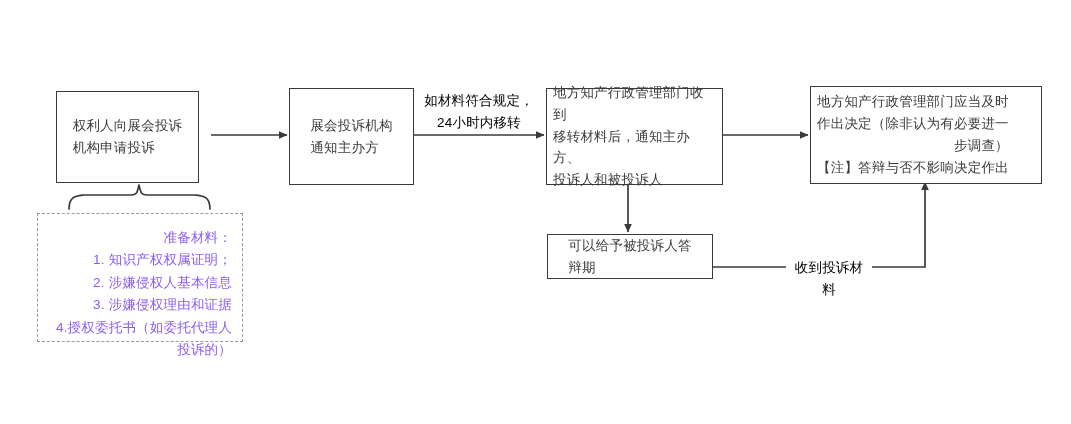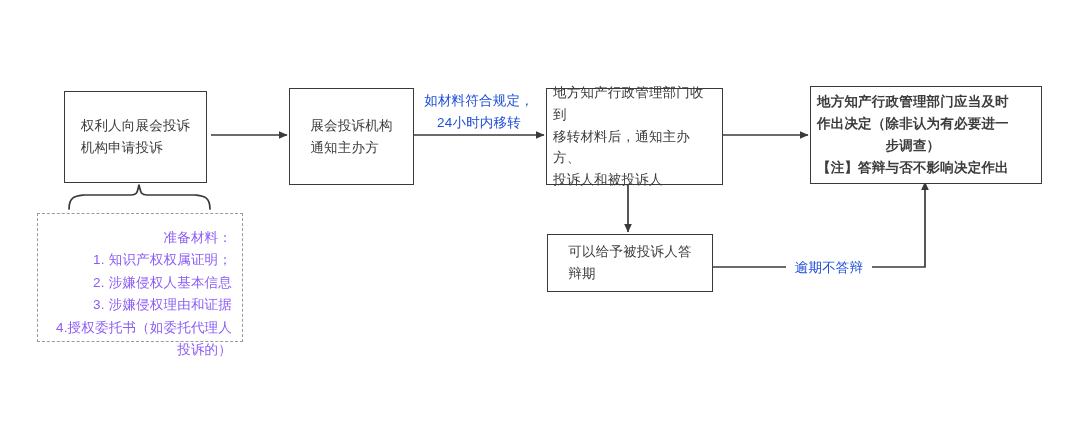--- a/index.html
+++ b/index.html
@@ -29,39 +29,38 @@
     justify-content: center;
     text-align: left;
     font-size: 13.5px;
     line-height: 1.62;
     letter-spacing: 0.2px;
     white-space: pre-line;
     padding: 2px 6px;
   }
   .node.left-align {
     justify-content: flex-start;
-    text-align: center;
-    font-weight: bold;
+    text-align: right;
   }
   .note-box {
     position: absolute;
     box-sizing: border-box;
     border: 1.6px dashed #9a9a9a;
     background: #ffffff;
     color: #8b5cf6;
     font-size: 13.5px;
     line-height: 1.66;
     letter-spacing: 0.2px;
     white-space: pre-line;
     padding: 13px 10px 10px 1px;
     text-align: right;
   }
   .edge-label {
     position: absolute;
-    color: #1d4ed8;
+    color: #000000;
     font-size: 13.5px;
     line-height: 1.6;
     letter-spacing: 0.2px;
     text-align: center;
     white-space: pre-line;
     background: transparent;
   }
   .edge-label.inline {
     background: #ffffff;
     padding: 0 3px;
@@ -99,43 +98,43 @@
 
     <path d="M69,209
              C69,196 76,196 84,195
              L131,195
              C137,195 137,193 139,185
              C141,193 141,195 147,195
              L195,195
              C203,196 210,196 210,209" fill="none" stroke="#3a3a3a" stroke-width="1.7" stroke-linecap="round" stroke-linejoin="round"></path>
   </svg>
 
-  <div class="node" style="left:64px; top:91px; width:143px; height:92px;">权利人向展会投诉
+  <div class="node" style="left:56px; top:91px; width:143px; height:92px;">权利人向展会投诉
 机构申请投诉</div>
 
   <div class="node" style="left:289px; top:88px; width:125px; height:97px;">展会投诉机构
 通知主办方</div>
 
   <div class="node" style="left:546px; top:88px; width:177px; height:97px;">地方知产行政管理部门收到
 移转材料后，通知主办方、
 投诉人和被投诉人</div>
 
   <div class="node left-align" style="left:810px; top:86px; width:232px; height:98px;">地方知产行政管理部门应当及时
 作出决定（除非认为有必要进一
 步调查）
 【注】答辩与否不影响决定作出</div>
 
-  <div class="node" style="left:547px; top:234px; width:166px; height:58px;">可以给予被投诉人答
+  <div class="node" style="left:547px; top:234px; width:166px; height:45px;">可以给予被投诉人答
 辩期</div>
 
   <div class="note-box" style="left:37px; top:213px; width:206px; height:129px;">准备材料：
 1. 知识产权权属证明；
 2. 涉嫌侵权人基本信息
 3. 涉嫌侵权理由和证据
 4.授权委托书（如委托代理人
 投诉的）</div>
 
   <div class="edge-label" style="left:413px; top:90px; width:132px;">如材料符合规定，
 24小时内移转</div>
 
-  <div class="edge-label inline" style="left:786px; top:257px; width:80px;">逾期不答辩</div>
+  <div class="edge-label inline" style="left:786px; top:257px; width:80px;">收到投诉材料</div>
 
 </div>
 
 </body></html>

